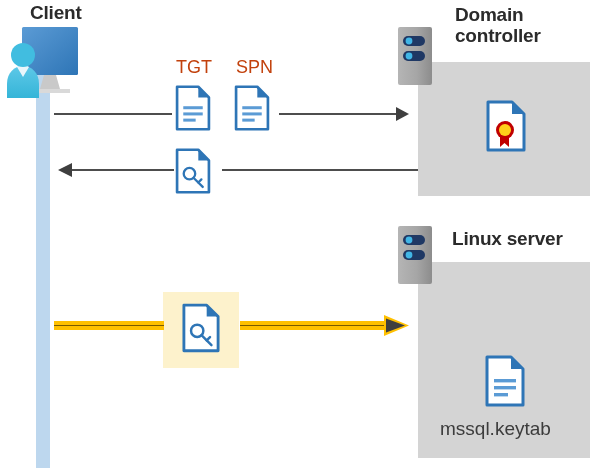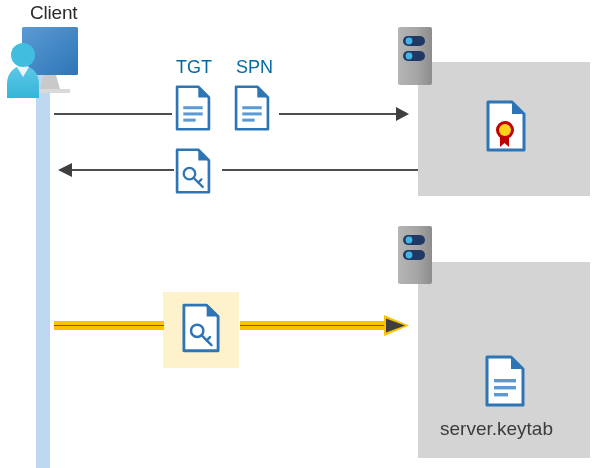--- a/index.html
+++ b/index.html
@@ -13,32 +13,32 @@
   .stage{position:absolute;left:0;top:0;width:600px;height:468px;}
   .abs{position:absolute;}
 
   
   .panel{background:#d4d4d4;}
   #dc-panel{left:418px;top:62px;width:172px;height:134px;}
   #linux-panel{left:418px;top:262px;width:172px;height:196px;}
 
   
   .title{
-    font-weight:normal;color:#2b2b2b;
+    font-weight:bold;color:#2b2b2b;
     line-height:1.12;letter-spacing:-0.2px;
   }
   #client-title{left:30px;top:2px;font-size:19px;}
   #dc-title{left:455px;top:4px;font-size:19px;width:140px;}
   #linux-title{left:452px;top:228px;font-size:19px;}
 
   
   #lifeline{left:36px;top:72px;width:14px;height:396px;background:#bdd7ee;}
 
   
-  .doclabel{font-size:18px;color:#0369a1;}
+  .doclabel{font-size:18px;color:#c2410c;}
   #tgt-label{left:176px;top:57px;}
   #spn-label{left:236px;top:57px;}
   #keytab-label{left:440px;top:418px;font-size:19px;color:#3c3c3c;}
 
   
   #highlight{left:163px;top:292px;width:76px;height:76px;background:#fdf2cc;}
 
   
   svg{display:block;overflow:visible;}
 </style>
@@ -90,20 +90,24 @@
         </linearGradient>
       </defs>
       <rect x="0" y="0" width="34" height="58" rx="2" fill="url(#rackGrad1)"></rect>
       <rect x="5" y="9" width="22" height="10" rx="5" fill="#1f3864"></rect>
       <circle cx="11" cy="14" r="3.4" fill="#41b6e6"></circle>
       <rect x="5" y="24" width="22" height="10" rx="5" fill="#1f3864"></rect>
       <circle cx="11" cy="29" r="3.4" fill="#41b6e6"></circle>
     </svg>
   </div>
 
+  <div class="abs title" id="dc-title">
+    <div>Domain</div>
+    <div>controller</div>
+  </div>
 
   <div class="abs" style="left:486px;top:100px;width:40px;height:52px;">
     <svg width="40" height="52" viewBox="0 0 40 52">
       <path d="M2 2 h24 l12 12 v36 H2 z" fill="#ffffff" stroke="#2e75b6" stroke-width="3" stroke-linejoin="round"></path>
       <path d="M26 2 v12 h12 z" fill="#2e75b6"></path>
 
       <path d="M14 33 l0 14 l4.5 -4 l4.5 4 l0 -14 z" fill="#c00000"></path>
 
       <circle cx="19" cy="30" r="9" fill="#c00000"></circle>
       <circle cx="19" cy="30" r="6" fill="#ffd11a"></circle>
@@ -113,33 +117,34 @@
   <div class="abs" style="left:398px;top:226px;width:38px;height:58px;">
     <svg width="38" height="58" viewBox="0 0 38 58">
       <rect x="0" y="0" width="34" height="58" rx="2" fill="url(#rackGrad1)"></rect>
       <rect x="5" y="9" width="22" height="10" rx="5" fill="#1f3864"></rect>
       <circle cx="11" cy="14" r="3.4" fill="#41b6e6"></circle>
       <rect x="5" y="24" width="22" height="10" rx="5" fill="#1f3864"></rect>
       <circle cx="11" cy="29" r="3.4" fill="#41b6e6"></circle>
     </svg>
   </div>
 
+  <div class="abs title" id="linux-title">Linux server</div>
 
 
   <div class="abs" style="left:485px;top:355px;width:40px;height:52px;">
     <svg width="40" height="52" viewBox="0 0 40 52">
       <path d="M2 2 h24 l12 12 v36 H2 z" fill="#ffffff" stroke="#2e75b6" stroke-width="3" stroke-linejoin="round"></path>
       <path d="M26 2 v12 h12 z" fill="#2e75b6"></path>
       <rect x="9" y="24" width="22" height="3.4" fill="#5b9bd5"></rect>
       <rect x="9" y="31" width="22" height="3.4" fill="#5b9bd5"></rect>
       <rect x="9" y="38" width="14" height="3.4" fill="#5b9bd5"></rect>
     </svg>
   </div>
 
-  <div class="abs" id="keytab-label">server.keytab</div>
+  <div class="abs" id="keytab-label">mssql.keytab</div>
 
   <div class="abs" style="left:54px;top:104px;width:360px;height:20px;">
     <svg width="360" height="20" viewBox="0 0 360 20">
       <line x1="0" y1="10" x2="118" y2="10" stroke="#4d4d4d" stroke-width="2"></line>
       <line x1="225" y1="10" x2="342" y2="10" stroke="#4d4d4d" stroke-width="2"></line>
       <path d="M342 3 l13 7 l-13 7 z" fill="#3f3f3f"></path>
     </svg>
   </div>
 
   <div class="abs doclabel" id="tgt-label">TGT</div>

